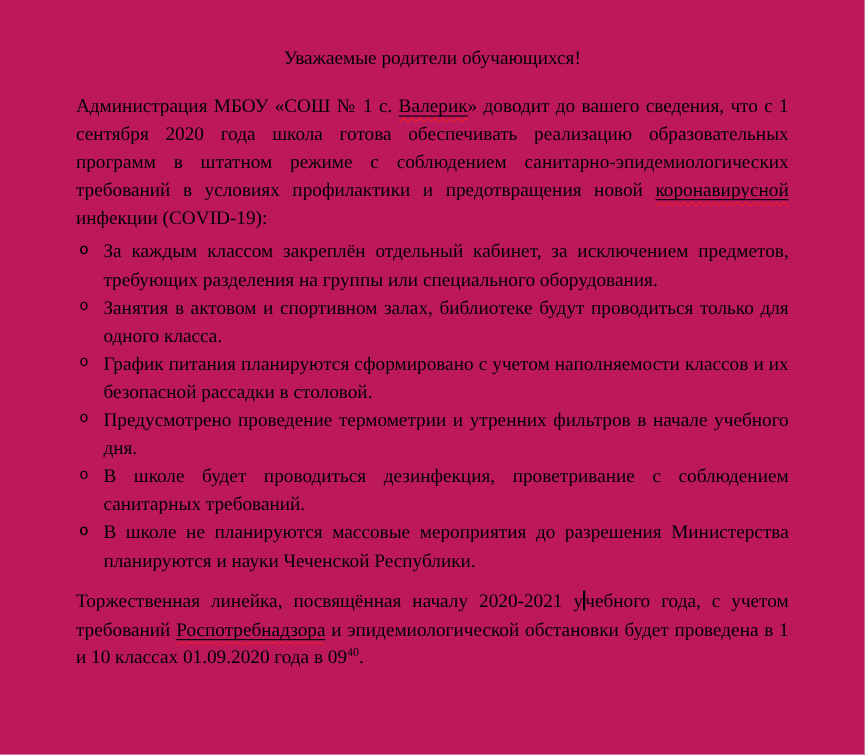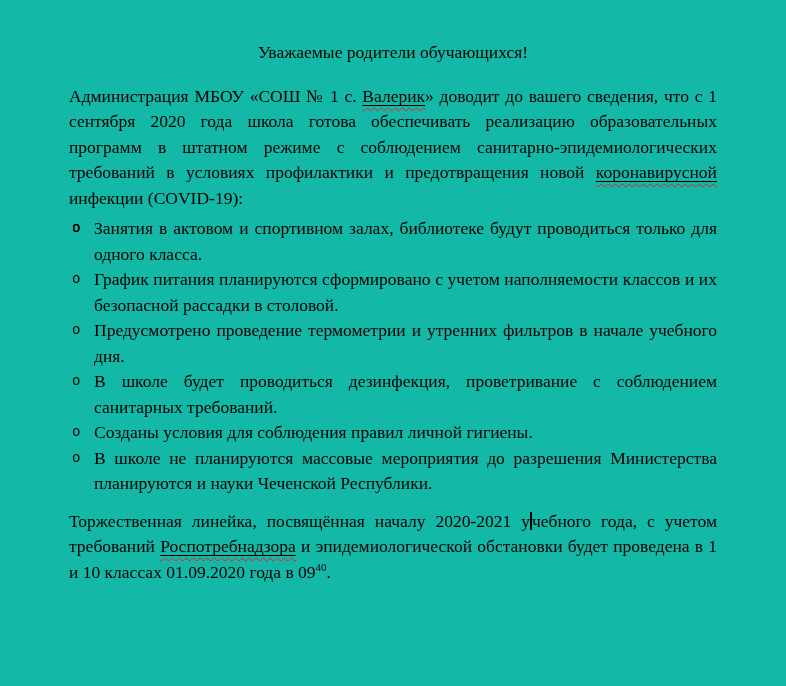--- a/index.html
+++ b/index.html
@@ -14,21 +14,21 @@
   }
   .page {
     box-sizing: border-box;
     width: 786px;
     height: 686px;
     padding: 40px 69px 0 69px;
     font-family: "Liberation Serif", "DejaVu Serif", serif;
     font-size: 17.5px;
     line-height: 25.5px;
     color: #000000;
-    background: #14b8a6;
+    background: #be185d;
   }
   .title {
     margin: 0 0 18px 0;
     text-align: center;
   }
   .para {
     margin: 0;
     text-align: justify;
   }
   .para.intro { margin-bottom: 5px; }
@@ -81,24 +81,24 @@
 <body>
 
 <div class="page">
 
   <p class="title">Уважаемые родители обучающихся!</p>
 
   <p class="para intro"><span>Администрация МБОУ «СОШ № 1 с. </span><span class="u"><span class="wavy">Валерик</span></span><span>» доводит до вашего сведения, что с 1 сентября 2020 года школа готова обеспечивать реализацию образовательных программ в штатном режиме с соблюдением санитарно-эпидемиологических требований в условиях профилактики и предотвращения новой </span><span class="u"><span class="wavy">коронавирусной</span></span><span> инфекции (COVID-19):</span></p>
 
   <ul class="bullet-list">
     <li><span class="bullet-marker">o</span></li>
-    <li><span class="bullet-marker">o</span></li>
+    <li><span class="bullet-marker">o</span><span>За каждым классом закреплён отдельный кабинет, за исключением предметов, требующих разделения на группы или специального оборудования.</span></li>
     <li><span class="bullet-marker">o</span><span>Занятия в актовом и спортивном залах, библиотеке будут проводиться только для одного класса.</span></li>
     <li><span class="bullet-marker">o</span><span>График питания планируются сформировано с учетом наполняемости классов и их безопасной рассадки в столовой.</span></li>
     <li><span class="bullet-marker">o</span><span>Предусмотрено проведение термометрии и утренних фильтров в начале учебного дня.</span></li>
     <li><span class="bullet-marker">o</span><span>В школе будет проводиться дезинфекция, проветривание с соблюдением санитарных требований.</span></li>
-    <li><span class="bullet-marker">o</span><span>Созданы условия для соблюдения правил личной гигиены.</span></li>
+    <li><span class="bullet-marker">o</span></li>
     <li><span class="bullet-marker">o</span><span>В школе не планируются массовые мероприятия до разрешения Министерства планируются и науки Чеченской Республики.</span></li>
   </ul>
 
   <p class="para closing"><span>Торжественная линейка, посвящённая началу 2020-2021 у</span><span class="caret"></span><span>чебного года, с учетом требований </span><span class="u"><span class="wavy">Роспотребнадзора</span></span><span> и эпидемиологической обстановки будет проведена в 1 и 10 классах 01.09.2020 года в 09</span><sup class="time-sup">40</sup><span>.</span></p>
 
 </div>
 
 </body></html>

